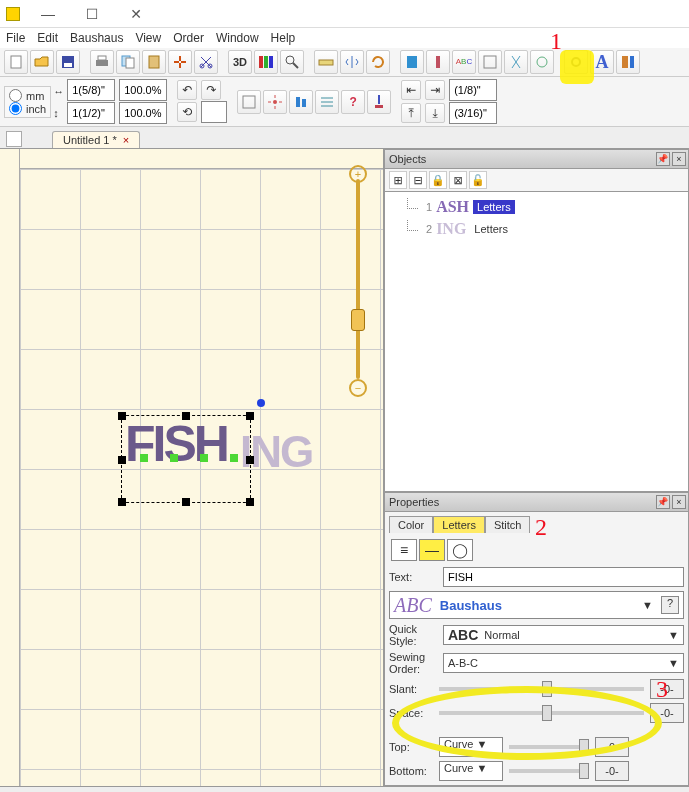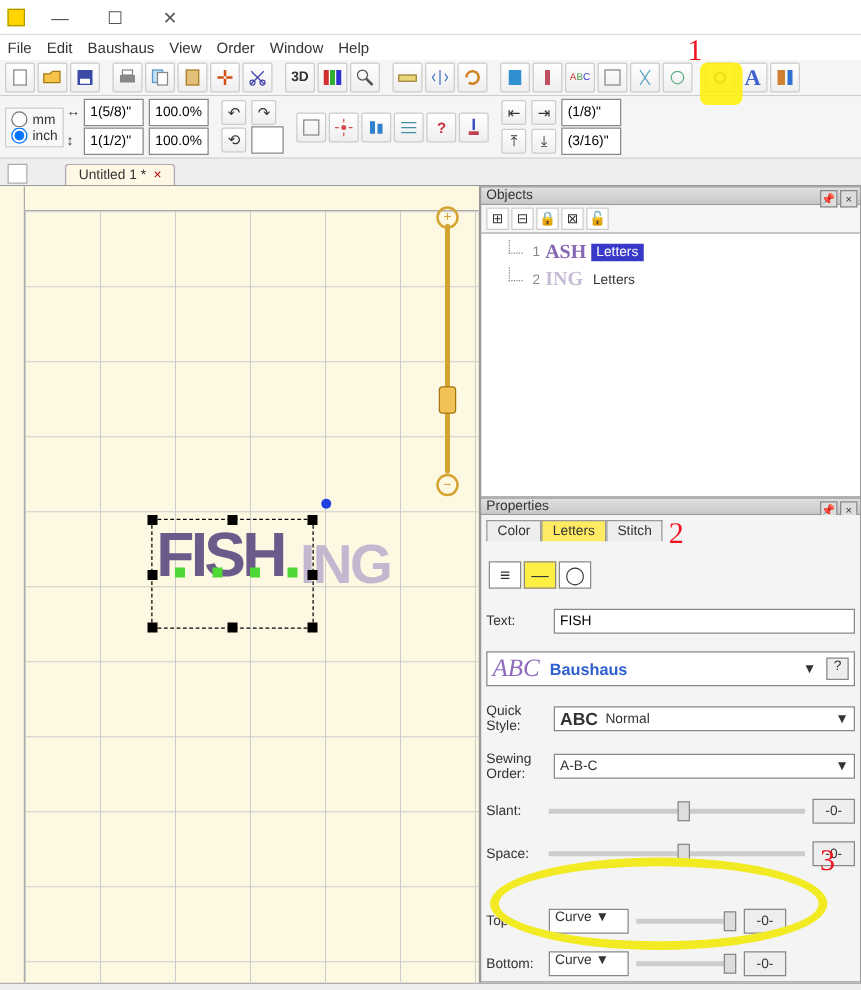--- a/index.html
+++ b/index.html
@@ -47,21 +47,21 @@
   .objects-body { height:300px; background:#fff; border:1px solid #999; border-top:none; padding:4px; overflow:auto;}
   .obj-toolbar{display:flex; gap:2px; padding:2px 4px; background:#f5f5f5;border:1px solid #999;border-top:none;}
   .obj-toolbar .ob{width:18px;height:18px;border:1px solid #ccc;background:#fff;display:flex;align-items:center;justify-content:center;}
   .tree-item{display:flex;align-items:center;gap:4px;padding:2px 0 2px 18px;font-size:11px;}
   .tree-item::before{content:"";width:10px;height:10px;border-left:1px dotted #888;border-bottom:1px dotted #888;margin-right:4px; position:relative; top:-4px;}
   .tree-item .num{color:#888;}
   .tree-item .ash{font-family:"Bauhaus 93",Impact;color:#8568b4;font-size:16px;font-weight:bold;}
   .tree-item .ing2{font-family:"Bauhaus 93",Impact;color:#c8bdd7;font-size:16px;font-weight:bold;}
   .tree-item .lbl{padding:1px 4px;}
   .tree-item.sel .lbl{background:#3838c9;color:#fff;}
-  .properties-body{flex:1; background:#f4f4f4; border:1px solid #999; border-top:none; padding:4px; display:flex; flex-direction:column; gap:14px; position:relative;}
+  .properties-body{flex:1; background:#f4f4f4; border:1px solid #999; border-top:none; padding:4px; display:flex; flex-direction:column; gap:4px; position:relative;}
   .prop-tabs{display:flex; gap:0; font-size:11px;}
   .prop-tab{padding:2px 8px; border:1px solid #999; background:#eee; border-bottom:none;}
   .prop-tab.active{background:#ffea64;}
   .prop-icons{display:flex; gap:2px; padding:2px;}
   .prop-icons .pi{width:26px;height:22px;border:1px solid #888;background:#fff;display:flex;align-items:center;justify-content:center;font-size:14px;}
   .pi.active{background:#ffee44;}
   .prop-row{display:flex; align-items:center; gap:6px; font-size:11px;}
   .prop-row .lab{width:48px; text-align:left;}
   .prop-inp{flex:1; height:20px; border:1px solid #888; background:#fff; padding:0 4px; font-size:11px;}
   .font-row{height:28px; border:1px solid #888; background:#fff; display:flex; align-items:center; padding:0 4px; gap:8px;}

